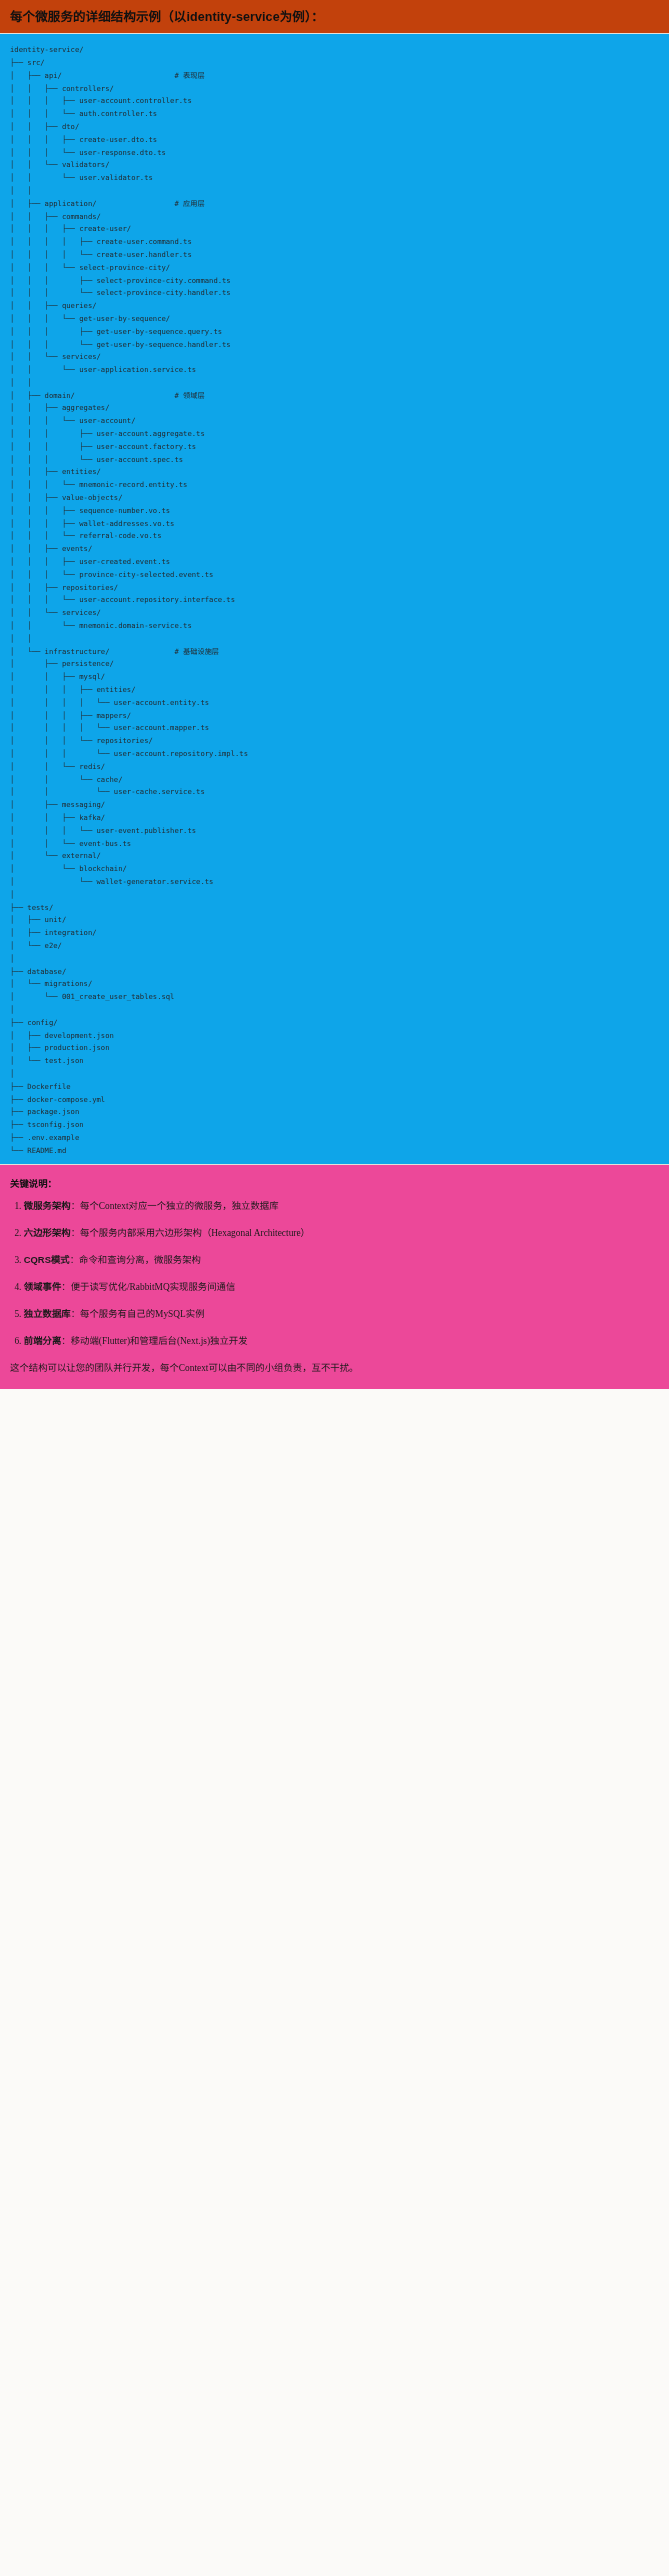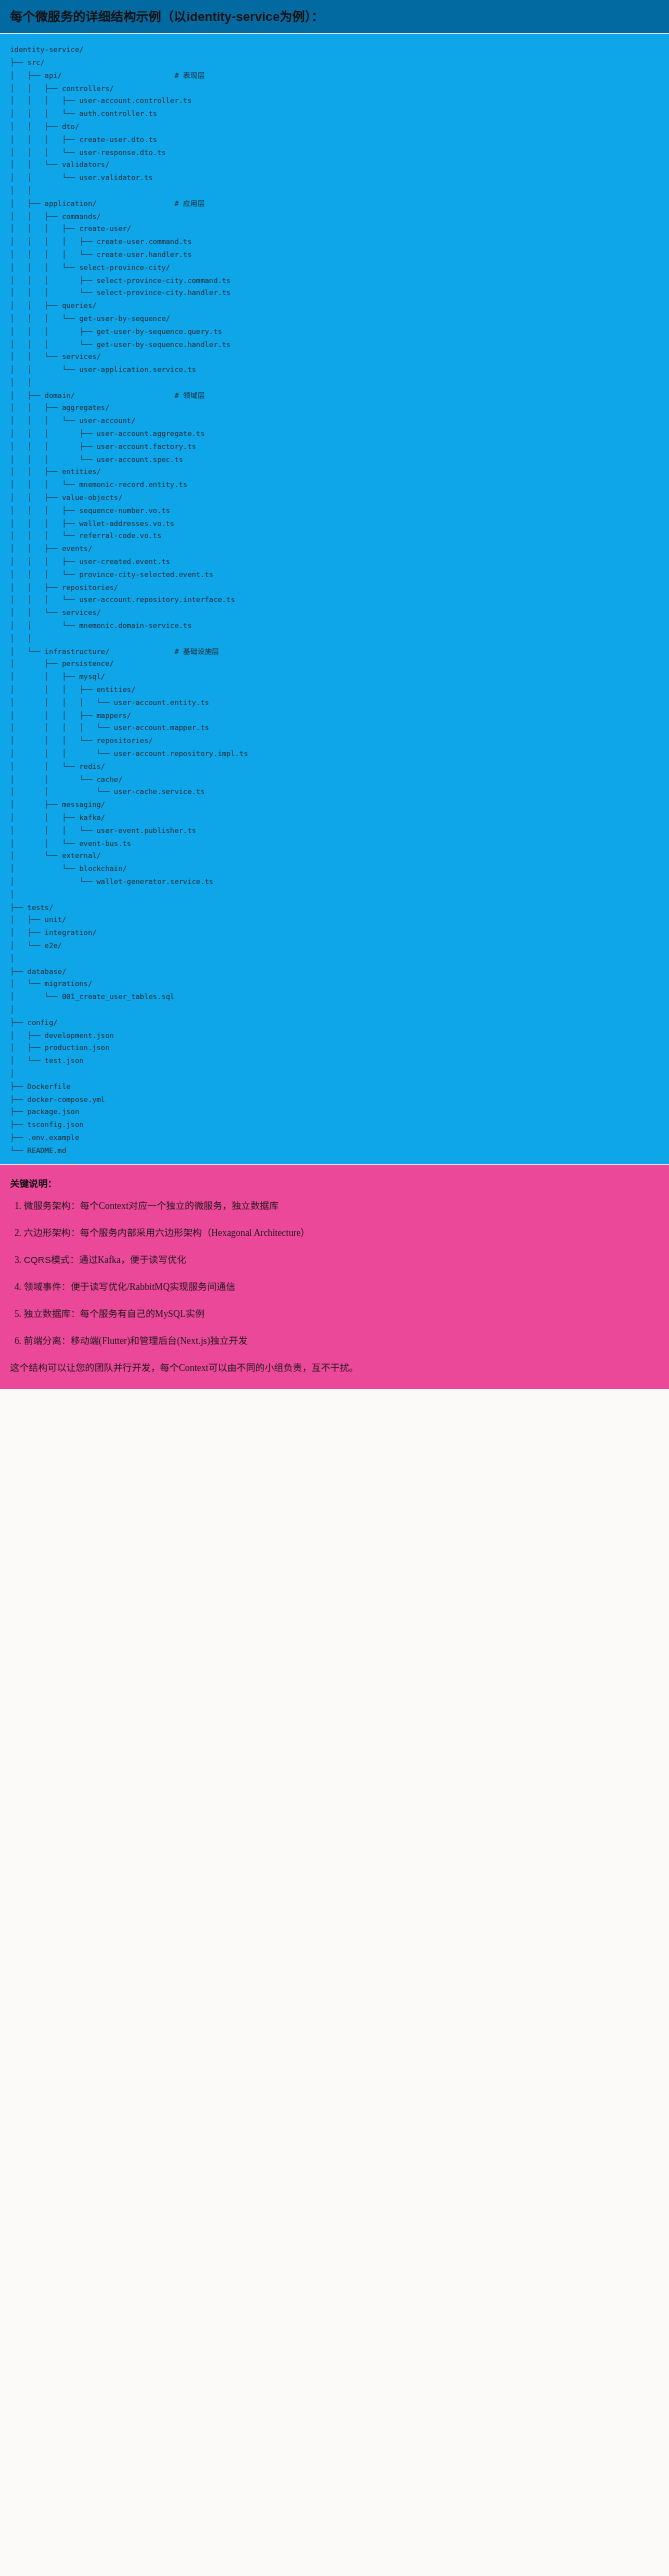--- a/index.html
+++ b/index.html
@@ -12,21 +12,21 @@
     -webkit-font-smoothing:antialiased;
   }
   .page{
     width:669px;
     box-sizing:border-box;
     background:#fbfaf8;
   }
   
   .doc-header{
     padding:8.8px 10px 7.5px 10px;
-    background:#0369a1;
+    background:#c2410c;
     border-bottom:0.6px solid #e2e0da;
   }
   .doc-title{
     margin:0;
     font-family:"Liberation Sans", sans-serif;
     font-weight:bold;
     font-size:12.5px;
     line-height:1.35;
     letter-spacing:0.1px;
     color:#111111;
@@ -65,21 +65,21 @@
     list-style:decimal;
   }
   ol.note-list li{
     font-size:9.4px;
     line-height:1.55;
     margin:0 0 12.5px 0;
     color:#1a1a1a;
   }
   ol.note-list li .lead{
     font-family:"Liberation Sans", sans-serif;
-    font-weight:normal;
+    font-weight:bold;
   }
   ol.note-list li .body{
     font-family:"Liberation Serif", serif;
   }
   .closing{
     margin:7.5px 0 8.8px 0;
     font-size:9.4px;
     line-height:1.6;
     color:#1a1a1a;
     font-family:Liberation Serif, serif;
@@ -183,21 +183,21 @@
 ├── tsconfig.json
 ├── .env.example
 └── README.md</pre>
   </section>
 
   <section class="notes">
     <h2 class="notes-title">关键说明：</h2>
     <ol class="note-list" id="note-list">
         <li><span class="lead">微服务架构</span><span class="sep">：</span><span class="body">每个Context对应一个独立的微服务，独立数据库</span></li>
         <li><span class="lead">六边形架构</span><span class="sep">：</span><span class="body">每个服务内部采用六边形架构（Hexagonal Architecture）</span></li>
-        <li><span class="lead">CQRS模式</span><span class="sep">：</span><span class="body">通过Kafka，便于读写优化</span></li>
+        <li><span class="lead">CQRS模式</span><span class="sep">：</span><span class="body">命令和查询分离，微服务架构</span></li>
         <li><span class="lead">领域事件</span><span class="sep">：</span><span class="body">便于读写优化/RabbitMQ实现服务间通信</span></li>
         <li><span class="lead">独立数据库</span><span class="sep">：</span><span class="body">每个服务有自己的MySQL实例</span></li>
         <li><span class="lead">前端分离</span><span class="sep">：</span><span class="body">移动端(Flutter)和管理后台(Next.js)独立开发</span></li>
       </ol>
     <p class="closing">这个结构可以让您的团队并行开发，每个Context可以由不同的小组负责，互不干扰。</p>
   </section>
 
 </div>
 
 

